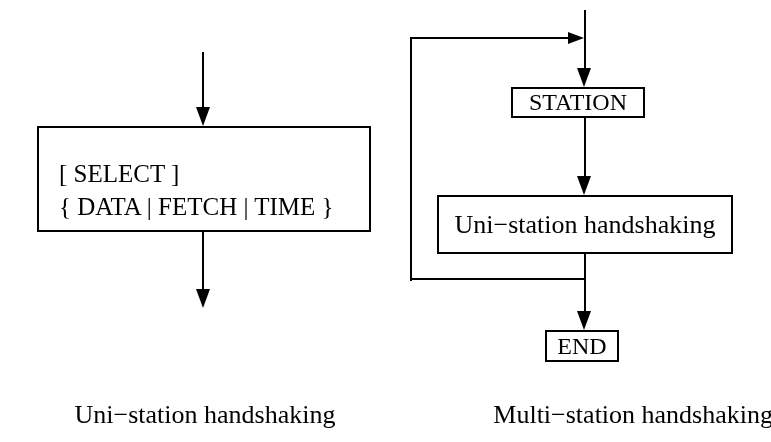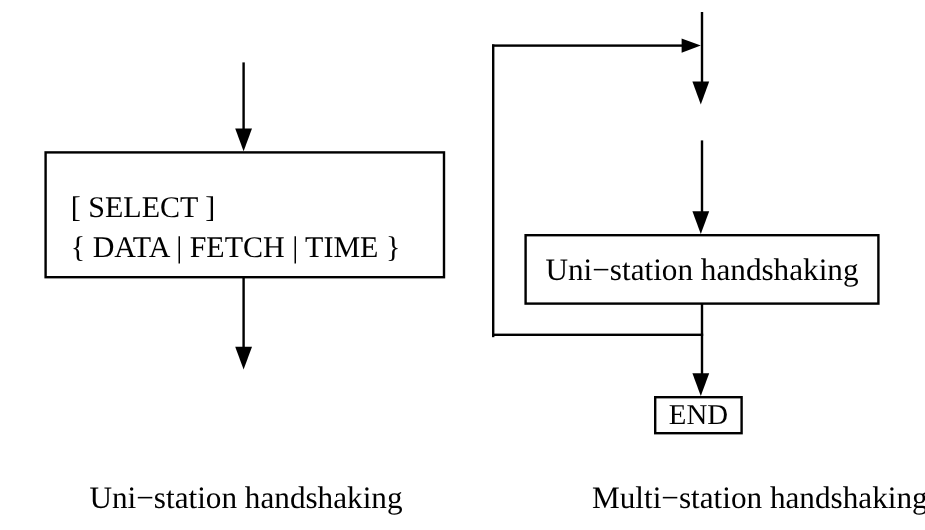--- a/index.html
+++ b/index.html
@@ -76,20 +76,23 @@
   <div class="caption caption-left">Uni−station handshaking</div>
 
   <div class="vline" style="left:584px; top:10px; height:60px;"></div>
   <div class="arrow-down" style="left:577px; top:68px;"></div>
 
   <div class="hline" style="left:410px; top:37px; width:160px;"></div>
   <div class="arrow-right" style="left:568px; top:32px;"></div>
   <div class="vline" style="left:410px; top:37px; height:244px;"></div>
   <div class="hline" style="left:410px; top:278px; width:176px;"></div>
 
+  <div class="node station-box">
+    <span>STATION</span>
+  </div>
 
   <div class="vline" style="left:584px; top:117px; height:60px;"></div>
   <div class="arrow-down" style="left:577px; top:176px;"></div>
 
   <div class="node process-box">
     <span>Uni−station handshaking</span>
   </div>
 
   <div class="vline" style="left:584px; top:253px; height:60px;"></div>
   <div class="arrow-down" style="left:577px; top:311px;"></div>

